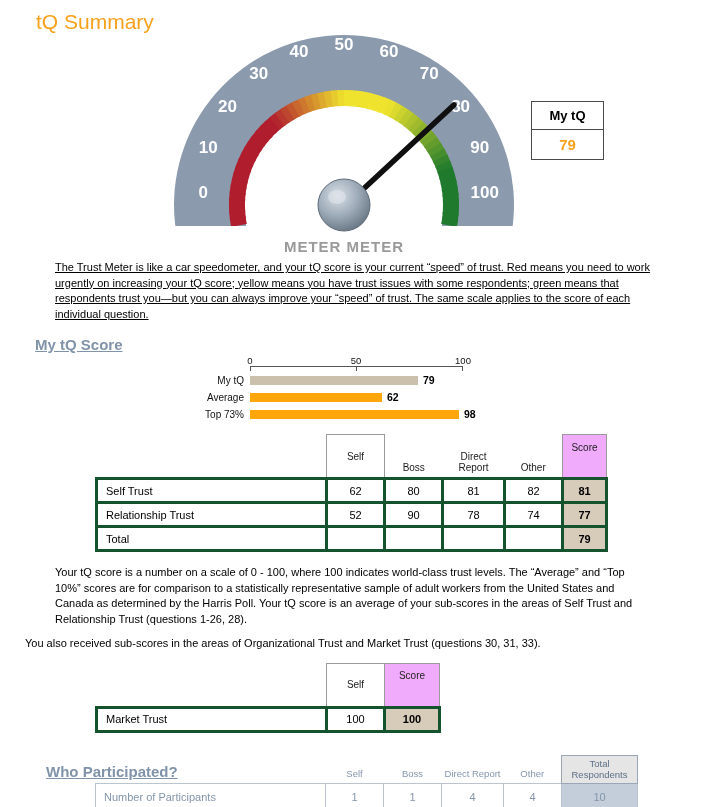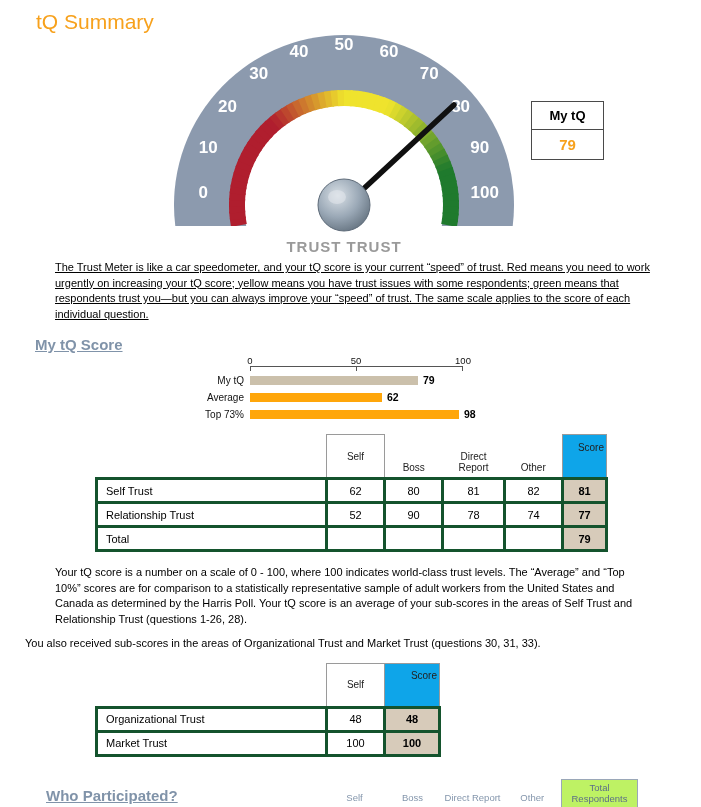--- a/index.html
+++ b/index.html
@@ -41,31 +41,31 @@
   .bar { position:absolute; left:0; top:3px; height:9px; }
   .bar-val { position:absolute; top:1px; font-size:10.5px; font-weight:bold; color:#000; }
 
   
   table { border-collapse:collapse; }
   .t1 { margin:10px 0 0 95px; }
   .t2 { margin:11px 0 0 95px; }
   th { font-weight:normal; font-size:10px; color:#222; text-align:center; padding:2px; }
   .t1 th, .t2 th { vertical-align:bottom; padding-bottom:4px; height:20px; }
   th.boxed { border:1px solid #9a9a9a; vertical-align:middle; padding-bottom:2px; }
-  th.scorehead { border:1px solid #9a9a9a; background:#0ea5e9; vertical-align:middle; padding-bottom:20px;text-align:right; }
+  th.scorehead { border:1px solid #9a9a9a; background:#f0abfc; vertical-align:middle; padding-bottom:20px; }
   .t1 td, .t2 td { border:3px solid #14532d; font-size:11px; text-align:center; height:21px; padding:0 2px; }
   td.rowlabel { text-align:left !important; padding-left:8px !important; }
   td.scorecell { background:#D7CBBA; font-weight:bold; }
 
   
   .who-wrap { position:relative; margin-top:22px; }
   .s3 { position:absolute; left:46px; top:8px; }
   .t3 { margin:5px 0 0 95px; color:#8496AC; }
   .t3 th { font-size:9.5px; color:#8496AC; vertical-align:bottom; padding-bottom:4px; height:22px; }
-  .t3 th.totalhead { background:#bef264; border:1px solid #9AA7B8; color:#5D6F87; vertical-align:middle; padding-bottom:2px; }
+  .t3 th.totalhead { background:#e5e5e5; border:1px solid #9AA7B8; color:#5D6F87; vertical-align:middle; padding-bottom:2px; }
   .t3 td { border:1px solid #BCC4CF; font-size:11px; text-align:center; height:23px; color:#8496AC; }
   .t3 td.totalcell { background:#C4CEDA; }
 </style>
 </head>
 <body>
 
 <div class="page">
 
   <div class="page-title">tQ Summary</div>
 
@@ -160,21 +160,21 @@
     <line id="gauge-needle" stroke="#101010" stroke-width="5.5" stroke-linecap="round" x1="170" y1="174" x2="279.9" y2="71.9"></line>
     <circle cx="170" cy="172" r="26" fill="url(#hubg)" stroke="#5E6B79" stroke-width="1"></circle>
     <ellipse cx="163" cy="164" rx="9" ry="7" fill="#E3E8EC" opacity="0.55"></ellipse>
   </svg>
 
   <div class="mytq-box">
     <div class="mytq-label">My tQ</div>
     <div class="mytq-value">79</div>
   </div>
 
-  <div class="trust-meter-label">TRUST TRUST</div>
+  <div class="trust-meter-label">METER METER</div>
 
   <div class="flow">
 
     <p class="intro">The Trust Meter is like a car speedometer, and your tQ score is your current “speed” of trust. Red means you need to work urgently on increasing your tQ score; yellow means you have trust issues with some respondents; green means that respondents trust you—but you can always improve your “speed” of trust. The same scale applies to the score of each individual question.</p>
 
     <h2 class="s1">My tQ Score</h2>
 
     <div class="chart">
       <div class="axis-labels">
         <span style="left:0">0</span>
@@ -261,25 +261,20 @@
           <col style="width:58px">
           <col style="width:55px">
         </colgroup>
       <tbody>
           <tr>
         <th></th>
         <th class="boxed">Self</th>
         <th class="scorehead">Score</th>
       </tr>
       <tr>
-        <td class="rowlabel">Organizational Trust</td>
-        <td>48</td>
-        <td class="scorecell">48</td>
-      </tr>
-      <tr>
         <td class="rowlabel">Market Trust</td>
         <td>100</td>
         <td class="scorecell">100</td>
       </tr>
     </tbody>
       </table>
 
     <div class="who-wrap">
       <h2 class="s3">Who Participated?</h2>
       <table class="t3">

